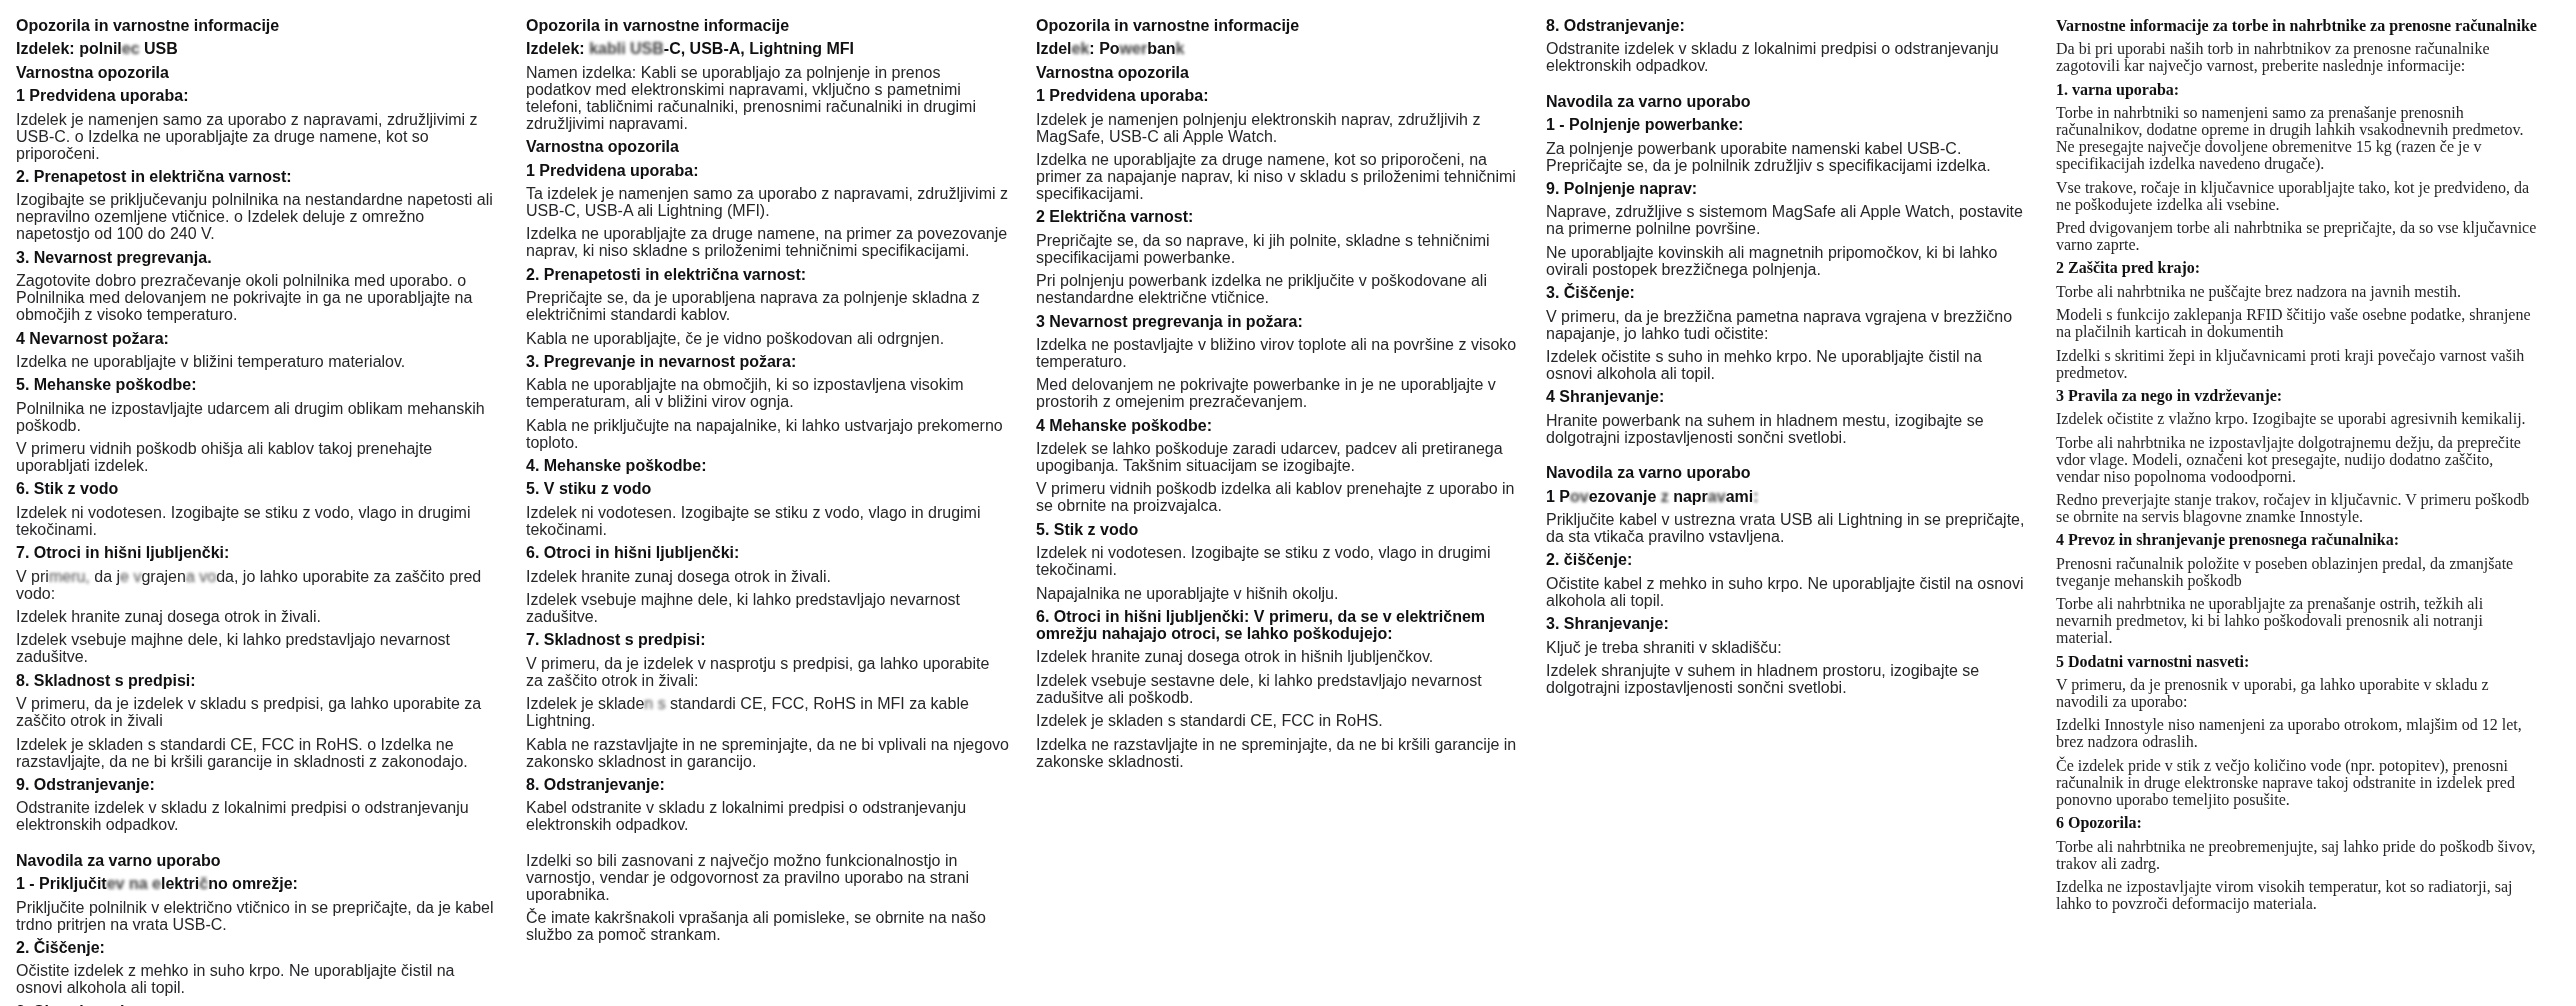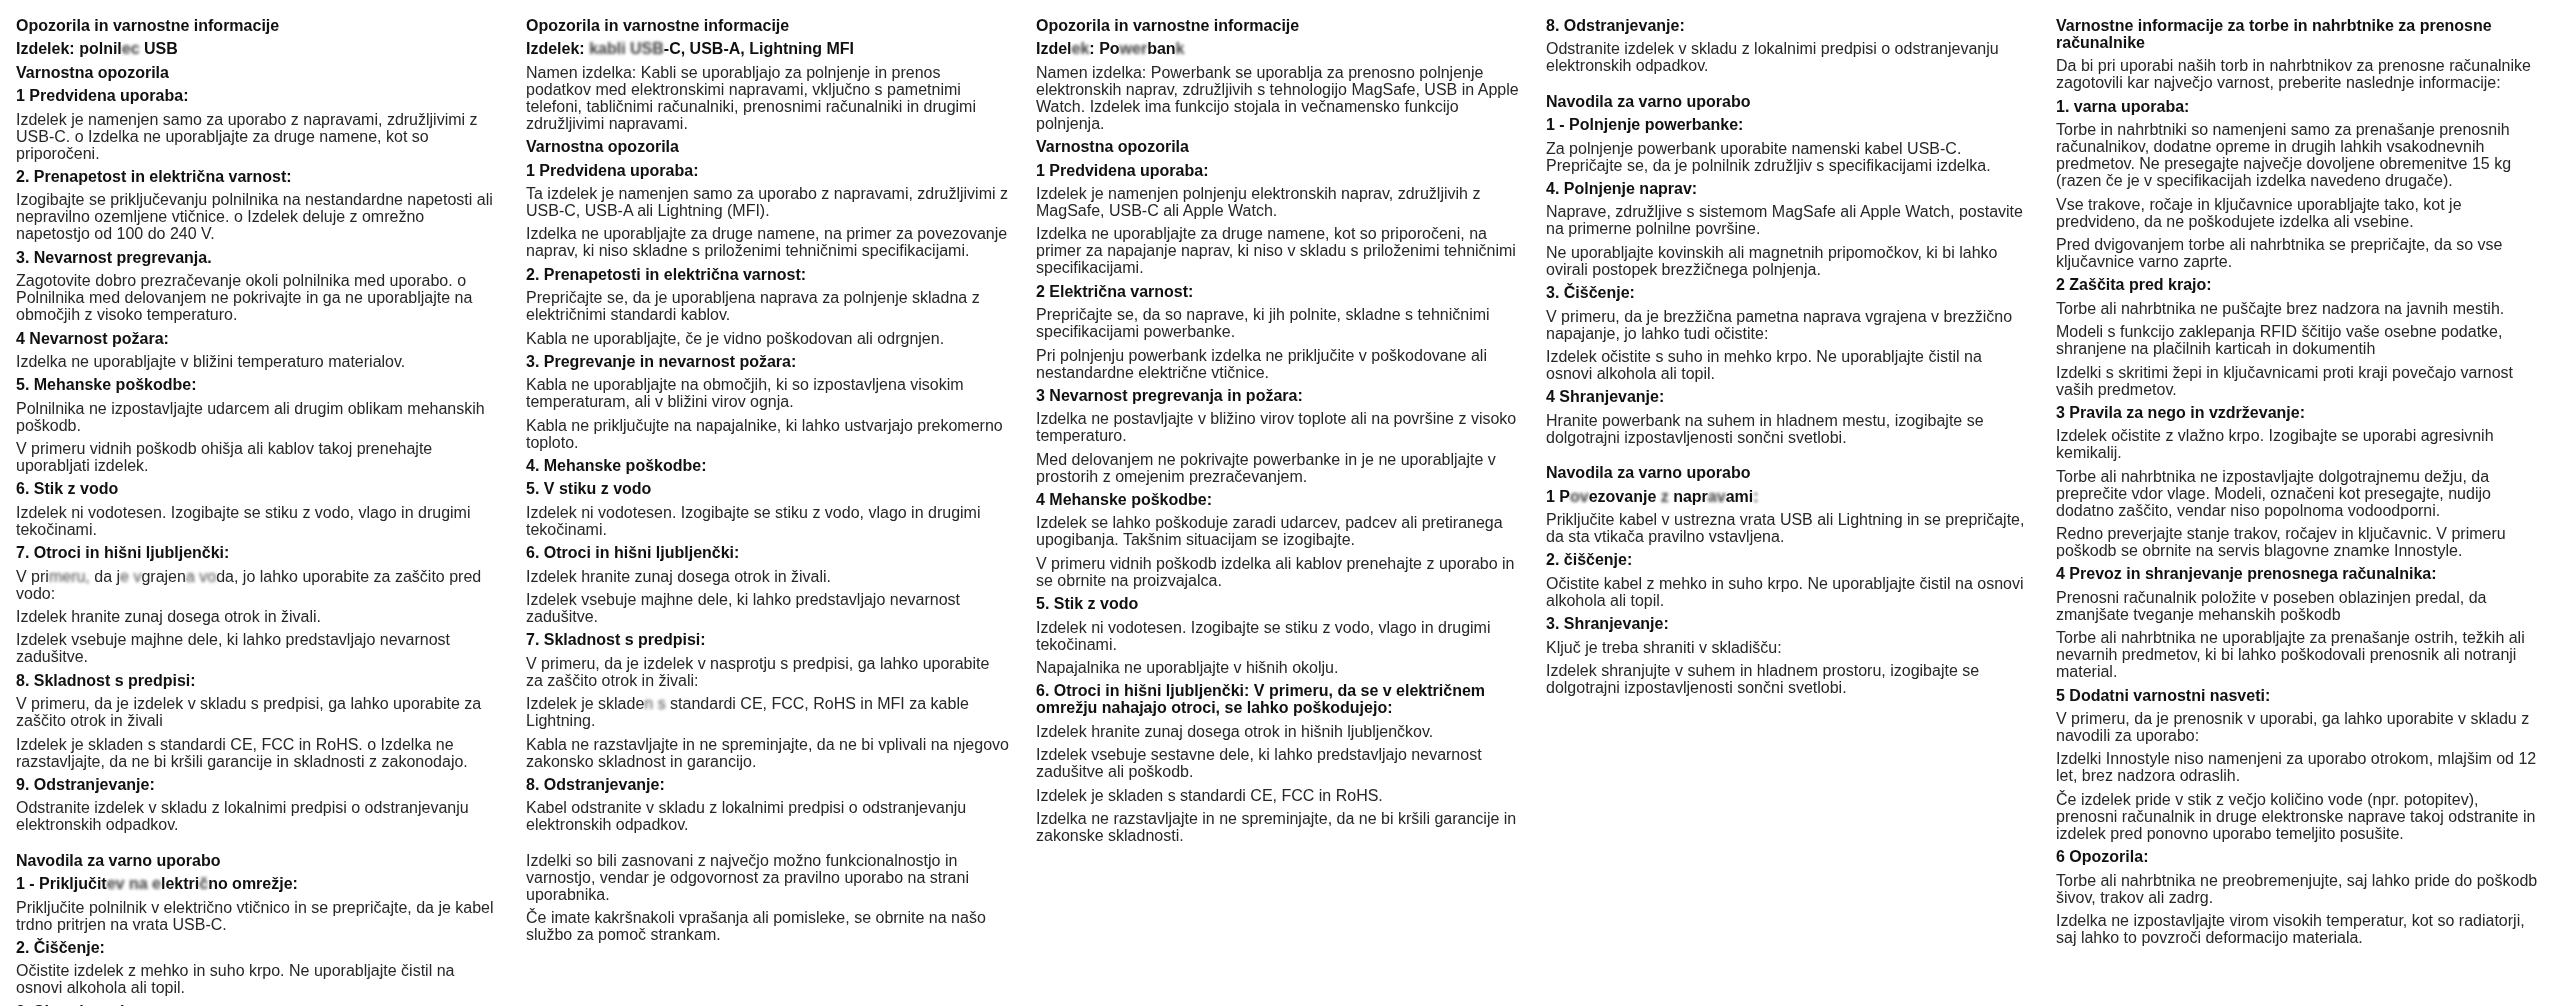--- a/index.html
+++ b/index.html
@@ -21,21 +21,21 @@
     align-items: flex-start;
   }
   .col {
     flex: 0 0 483px;
     width: 483px;
     margin-right: 27px;
     color: #1d1d1f;
     font-size: 16px;
     line-height: 17px;
   }
-  .col:last-child { margin-right: 0; }
+  .col:last-child { margin-right: 0; font-family: Liberation Serif, serif; }
   .h {
     font-weight: 700;
     color: #111113;
     margin: 0 0 6.4px 0;
   }
   .p {
     font-weight: 400;
     color: #27272a;
     margin: 0 0 6.4px 0;
   }
@@ -110,21 +110,20 @@
         <div class="p"><span>Izdelek je sklade</span><span class="blur">n s</span><span> standardi CE, FCC, RoHS in MFI za kable Lightning.</span></div>
         <div class="p">Kabla ne razstavljajte in ne spreminjajte, da ne bi vplivali na njegovo zakonsko skladnost in garancijo.</div>
         <div class="h">8. Odstranjevanje:</div>
         <div class="p">Kabel odstranite v skladu z lokalnimi predpisi o odstranjevanju elektronskih odpadkov.</div>
         <div class="p gap">Izdelki so bili zasnovani z največjo možno funkcionalnostjo in varnostjo, vendar je odgovornost za pravilno uporabo na strani uporabnika.</div>
         <div class="p">Če imate kakršnakoli vprašanja ali pomisleke, se obrnite na našo službo za pomoč strankam.</div>
       </div>
     <div class="col">
         <div class="h">Opozorila in varnostne informacije</div>
         <div class="h"><span>Izdel</span><span class="blur">ek</span><span>: Po</span><span class="blur">wer</span><span>ban</span><span class="blur">k</span></div>
-        <div class="p">Namen izdelka: Powerbank se uporablja za prenosno polnjenje elektronskih naprav, združljivih s tehnologijo MagSafe, USB in Apple Watch. Izdelek ima funkcijo stojala in večnamensko funkcijo polnjenja.</div>
         <div class="h">Varnostna opozorila</div>
         <div class="h">1 Predvidena uporaba:</div>
         <div class="p">Izdelek je namenjen polnjenju elektronskih naprav, združljivih z MagSafe, USB-C ali Apple Watch.</div>
         <div class="p">Izdelka ne uporabljajte za druge namene, kot so priporočeni, na primer za napajanje naprav, ki niso v skladu s priloženimi tehničnimi specifikacijami.</div>
         <div class="h">2 Električna varnost:</div>
         <div class="p">Prepričajte se, da so naprave, ki jih polnite, skladne s tehničnimi specifikacijami powerbanke.</div>
         <div class="p">Pri polnjenju powerbank izdelka ne priključite v poškodovane ali nestandardne električne vtičnice.</div>
         <div class="h">3 Nevarnost pregrevanja in požara:</div>
         <div class="p">Izdelka ne postavljajte v bližino virov toplote ali na površine z visoko temperaturo.</div>
         <div class="p">Med delovanjem ne pokrivajte powerbanke in je ne uporabljajte v prostorih z omejenim prezračevanjem.</div>
@@ -139,21 +138,21 @@
         <div class="p">Izdelek vsebuje sestavne dele, ki lahko predstavljajo nevarnost zadušitve ali poškodb.</div>
         <div class="p">Izdelek je skladen s standardi CE, FCC in RoHS.</div>
         <div class="p">Izdelka ne razstavljajte in ne spreminjajte, da ne bi kršili garancije in zakonske skladnosti.</div>
       </div>
     <div class="col">
         <div class="h">8. Odstranjevanje:</div>
         <div class="p">Odstranite izdelek v skladu z lokalnimi predpisi o odstranjevanju elektronskih odpadkov.</div>
         <div class="h gap">Navodila za varno uporabo</div>
         <div class="h">1 - Polnjenje powerbanke:</div>
         <div class="p">Za polnjenje powerbank uporabite namenski kabel USB-C. Prepričajte se, da je polnilnik združljiv s specifikacijami izdelka.</div>
-        <div class="h">4. Polnjenje naprav:</div>
+        <div class="h">9. Polnjenje naprav:</div>
         <div class="p">Naprave, združljive s sistemom MagSafe ali Apple Watch, postavite na primerne polnilne površine.</div>
         <div class="p">Ne uporabljajte kovinskih ali magnetnih pripomočkov, ki bi lahko ovirali postopek brezžičnega polnjenja.</div>
         <div class="h">3. Čiščenje:</div>
         <div class="p">V primeru, da je brezžična pametna naprava vgrajena v brezžično napajanje, jo lahko tudi očistite:</div>
         <div class="p">Izdelek očistite s suho in mehko krpo. Ne uporabljajte čistil na osnovi alkohola ali topil.</div>
         <div class="h">4 Shranjevanje:</div>
         <div class="p">Hranite powerbank na suhem in hladnem mestu, izogibajte se dolgotrajni izpostavljenosti sončni svetlobi.</div>
         <div class="h gap">Navodila za varno uporabo</div>
         <div class="h"><span>1 P</span><span class="blur">ov</span><span>ezovanje </span><span class="blur">z</span><span> napr</span><span class="blur">av</span><span>ami</span><span class="blur">:</span></div>
         <div class="p">Priključite kabel v ustrezna vrata USB ali Lightning in se prepričajte, da sta vtikača pravilno vstavljena.</div>

